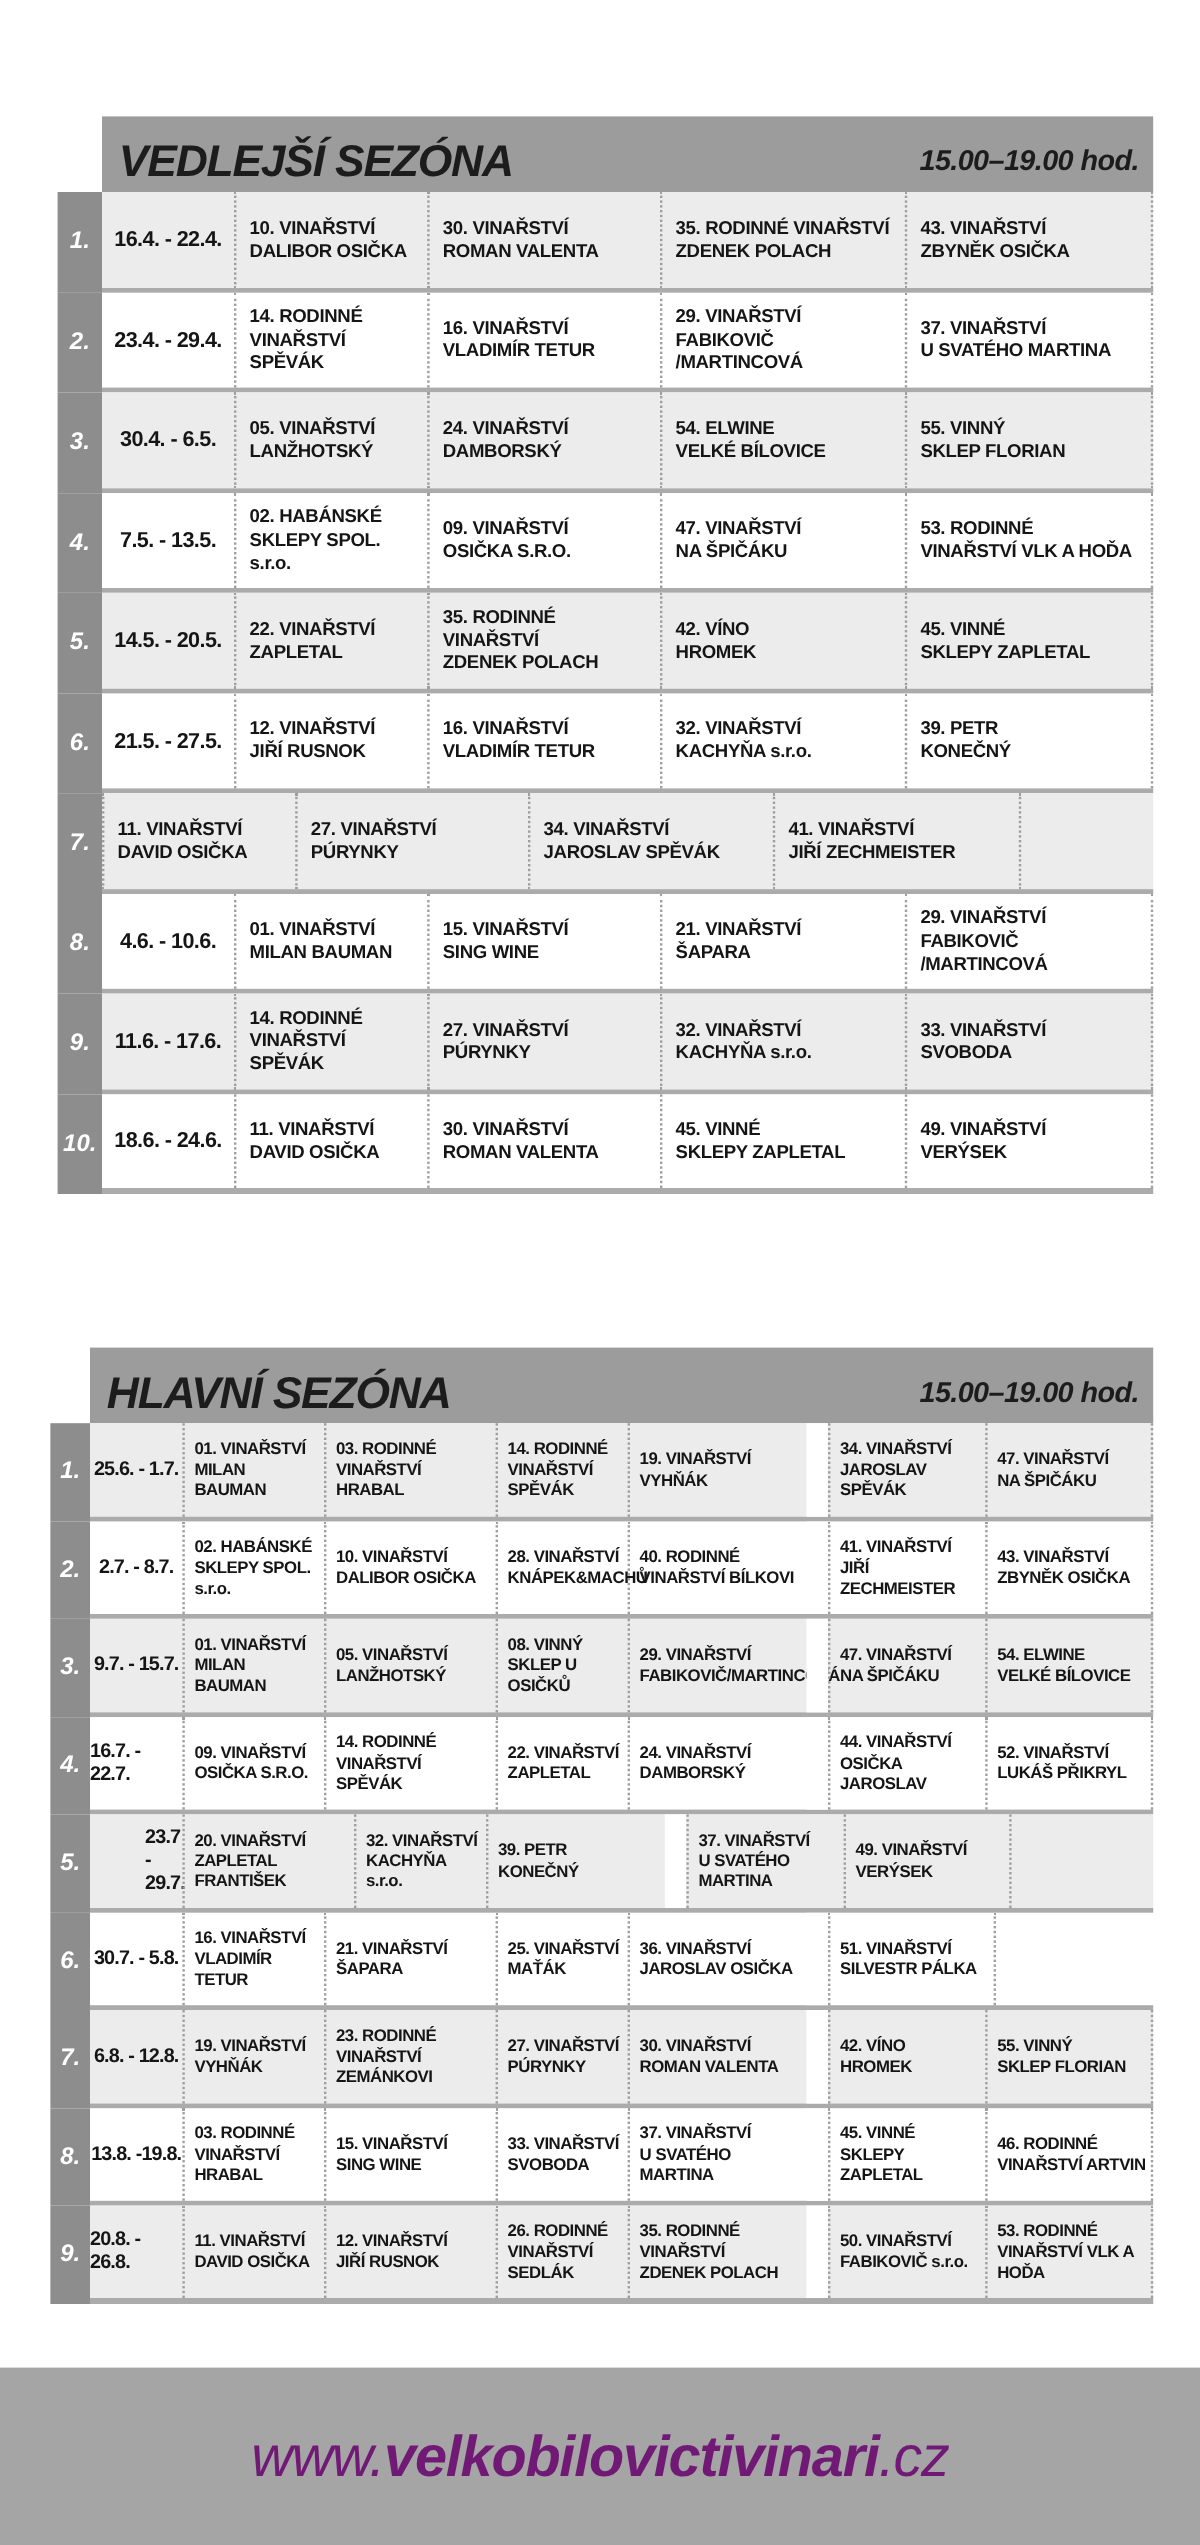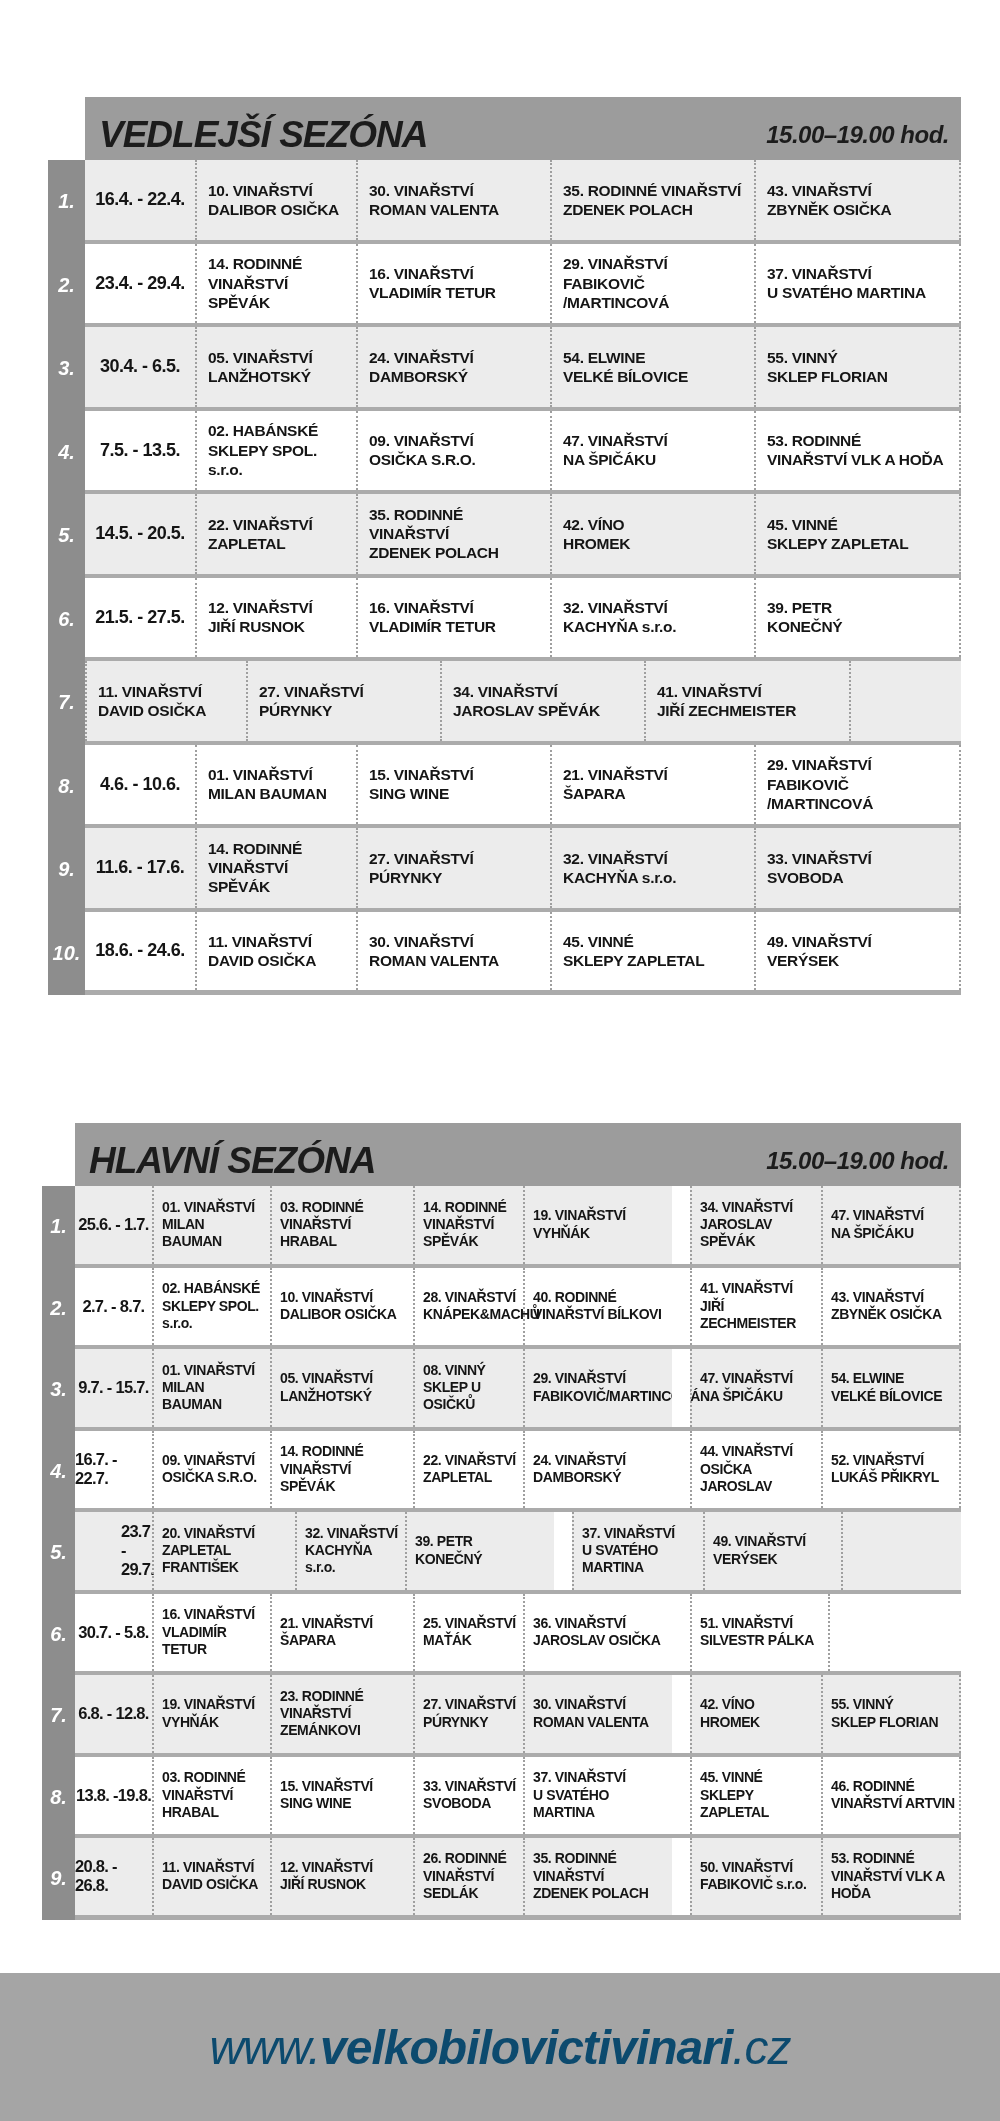--- a/index.html
+++ b/index.html
@@ -65,21 +65,21 @@
     flex:0 0 auto;
   }
   #table-hlavni .win-cell { font-size:14px; padding-left:8px; letter-spacing:-0.4px; }
   .win-cell.last { border-right:2px dotted #9f9f9f; }
   .gutter-cell { background:#ffffff; flex:0 0 auto; height:100%; }
 
   .footer-band {
     position:absolute; left:0; top:1973px; width:1000px; height:148px;
     background:#a5a5a5;
     display:flex; align-items:center; justify-content:center;
-    color:#0c4a6e; font-style:italic; font-size:48px; letter-spacing:-1px;
+    color:#701a75; font-style:italic; font-size:48px; letter-spacing:-1px;
   }
   .footer-band .url-main { font-weight:bold; }
 </style>
 </head>
 <body>
 
 <div class="season-table" id="table-vedlejsi">
   <div class="season-header">
     <span class="season-title">VEDLEJŠÍ  SEZÓNA</span>
     <span class="season-hours">15.00–19.00 hod.</span>

